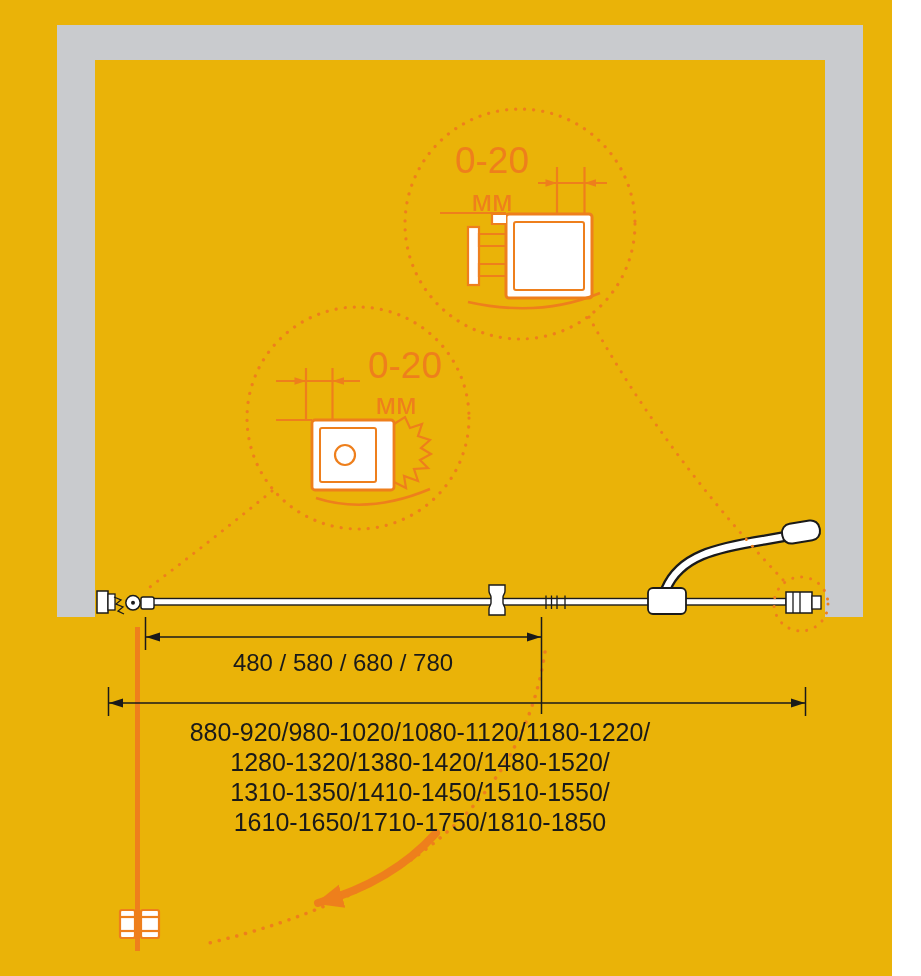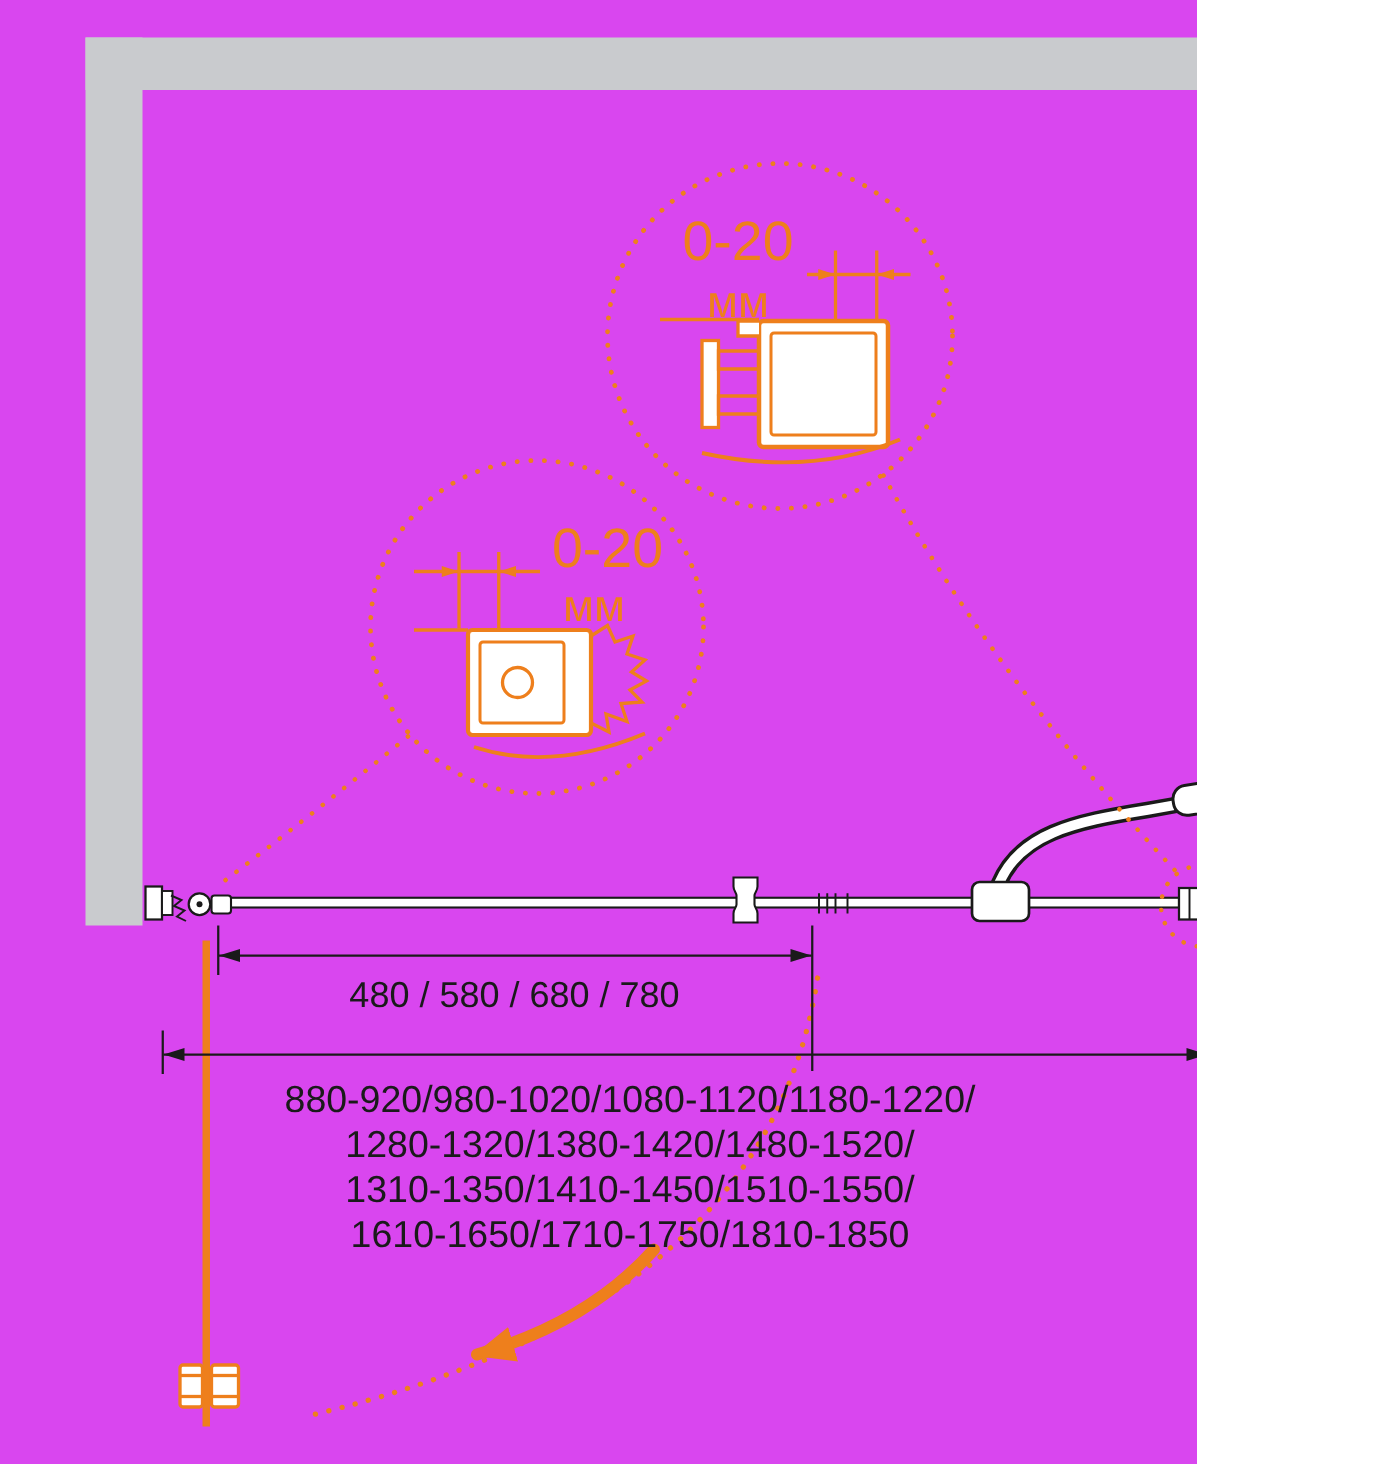--- a/index.html
+++ b/index.html
@@ -1,21 +1,21 @@
 <!DOCTYPE html>
 <html><head>
 <meta charset="utf-8">
 <title>Diagram</title>
 <style>
   html, body { margin: 0; padding: 0; background: #ffffff; }
   .page {
     position: relative;
-    width: 798px;
+    width: 892px;
     height: 976px;
-    background: #d946ef;
+    background: #eab308;
     overflow: hidden;
     font-family: "Liberation Sans", sans-serif;
   }
   svg { display: block; }
 
   
   .blk  { stroke: #1a1a1a; fill: none; }
   .blkf { fill: #1a1a1a; stroke: none; }
   .wht  { stroke: #ffffff; fill: none; }
   .org  { stroke: #ee7f1c; fill: none; }

